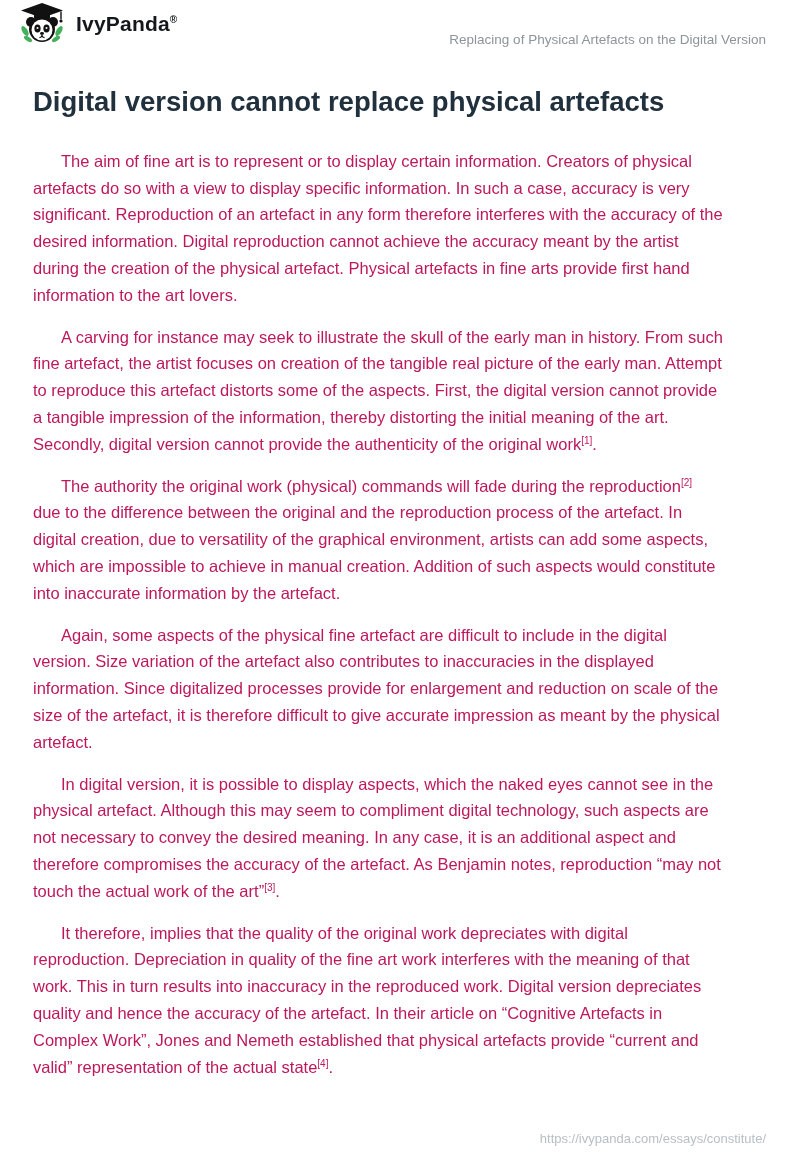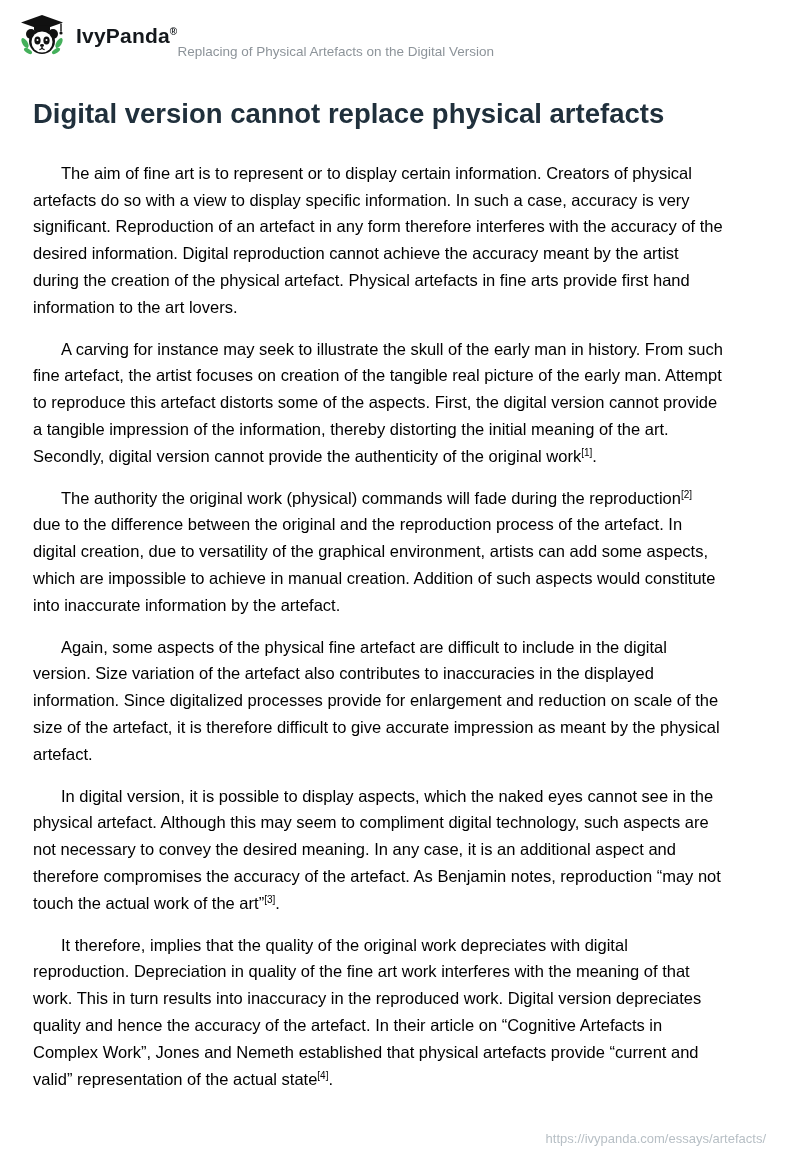--- a/index.html
+++ b/index.html
@@ -12,23 +12,23 @@
     width: 800px;
     height: 1160px;
     margin: 0 auto;
     background: #ffffff;
     position: relative;
     overflow: hidden;
     box-sizing: border-box;
   }
   .header {
     display: flex;
-    justify-content: flex-start;
+    justify-content: space-between;
     align-items: center;
-    padding: 12px 34px 0 18px;
+    padding: 0 34px 0 18px;
   }
   .brand {
     display: flex;
     align-items: center;
     gap: 10px;
   }
   .logo {
     display: inline-flex;
     width: 48px;
     height: 48px;
@@ -55,21 +55,21 @@
   h1.article-heading {
     font-size: 27.5px;
     line-height: 1.45;
     color: #20303c;
     margin: 34px 0 26px 0;
     font-weight: bold;
   }
   .paragraphs p {
     font-size: 16.5px;
     line-height: 26.8px;
-    color: #000000;
+    color: #be185d;
     margin: 0 0 15px 0;
     text-indent: 28px;
   }
   .paragraphs p sup {
     font-size: 10px;
     line-height: 0;
   }
   .footer-url {
     position: absolute;
     right: 34px;
@@ -117,15 +117,15 @@
     <div class="paragraphs">
         <p>The aim of fine art is to represent or to display certain information. Creators of physical artefacts do so with a view to display specific information. In such a case, accuracy is very significant. Reproduction of an artefact in any form therefore interferes with the accuracy of the desired information. Digital reproduction cannot achieve the accuracy meant by the artist during the creation of the physical artefact. Physical artefacts in fine arts provide first hand information to the art lovers.</p>
         <p>A carving for instance may seek to illustrate the skull of the early man in history. From such fine artefact, the artist focuses on creation of the tangible real picture of the early man. Attempt to reproduce this artefact distorts some of the aspects. First, the digital version cannot provide a tangible impression of the information, thereby distorting the initial meaning of the art. Secondly, digital version cannot provide the authenticity of the original work<sup>[1]</sup>.</p>
         <p>The authority the original work (physical) commands will fade during the reproduction<sup>[2]</sup> due to the difference between the original and the reproduction process of the artefact. In digital creation, due to versatility of the graphical environment, artists can add some aspects, which are impossible to achieve in manual creation. Addition of such aspects would constitute into inaccurate information by the artefact.</p>
         <p>Again, some aspects of the physical fine artefact are difficult to include in the digital version. Size variation of the artefact also contributes to inaccuracies in the displayed information. Since digitalized processes provide for enlargement and reduction on scale of the size of the artefact, it is therefore difficult to give accurate impression as meant by the physical artefact.</p>
         <p>In digital version, it is possible to display aspects, which the naked eyes cannot see in the physical artefact. Although this may seem to compliment digital technology, such aspects are not necessary to convey the desired meaning. In any case, it is an additional aspect and therefore compromises the accuracy of the artefact. As Benjamin notes, reproduction “may not touch the actual work of the art”<sup>[3]</sup>.</p>
         <p>It therefore, implies that the quality of the original work depreciates with digital reproduction. Depreciation in quality of the fine art work interferes with the meaning of that work. This in turn results into inaccuracy in the reproduced work. Digital version depreciates quality and hence the accuracy of the artefact. In their article on “Cognitive Artefacts in Complex Work”, Jones and Nemeth established that physical artefacts provide “current and valid” representation of the actual state<sup>[4]</sup>.</p>
       </div>
   </main>
 
-  <div class="footer-url">https://ivypanda.com/essays/artefacts/</div>
+  <div class="footer-url">https://ivypanda.com/essays/constitute/</div>
 
 </div>
 
 </body></html>

